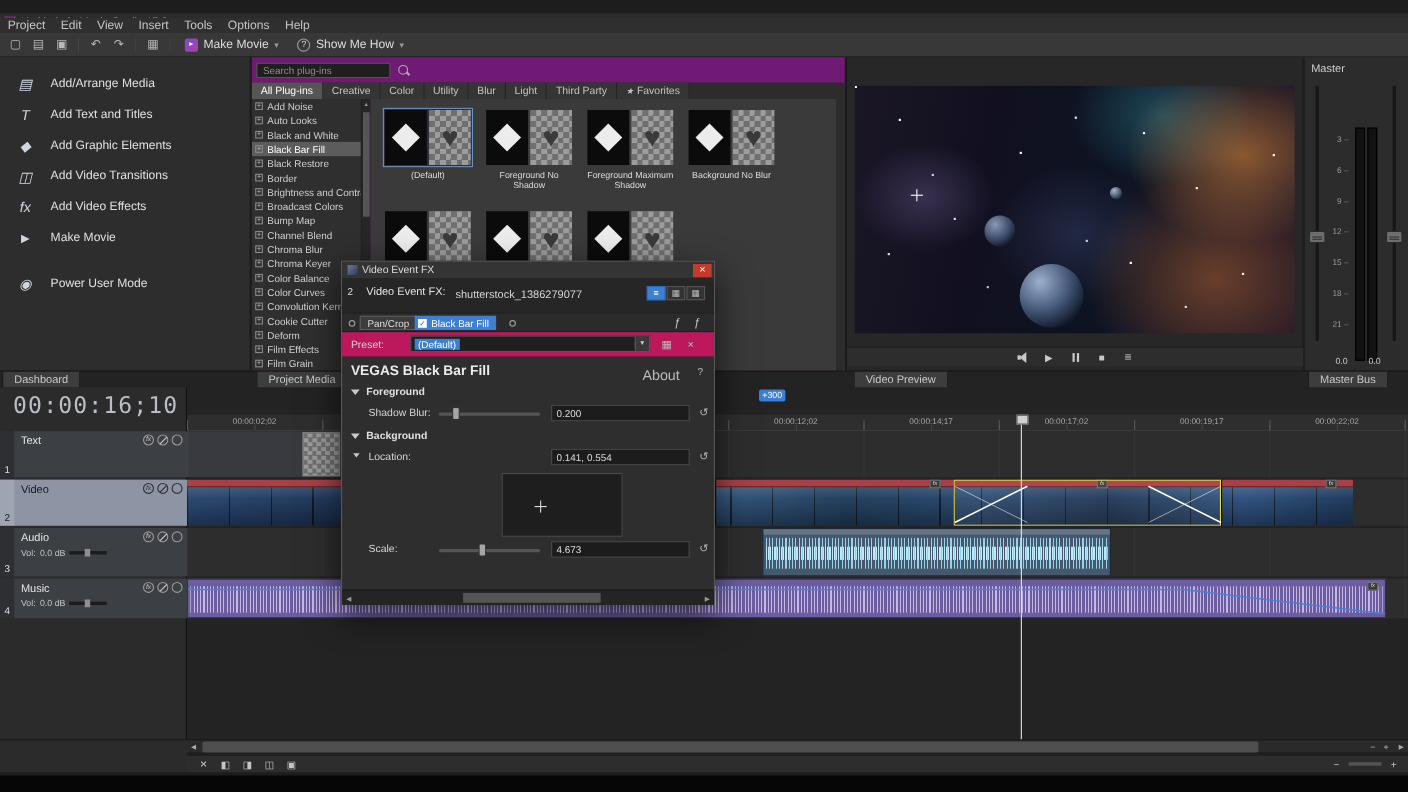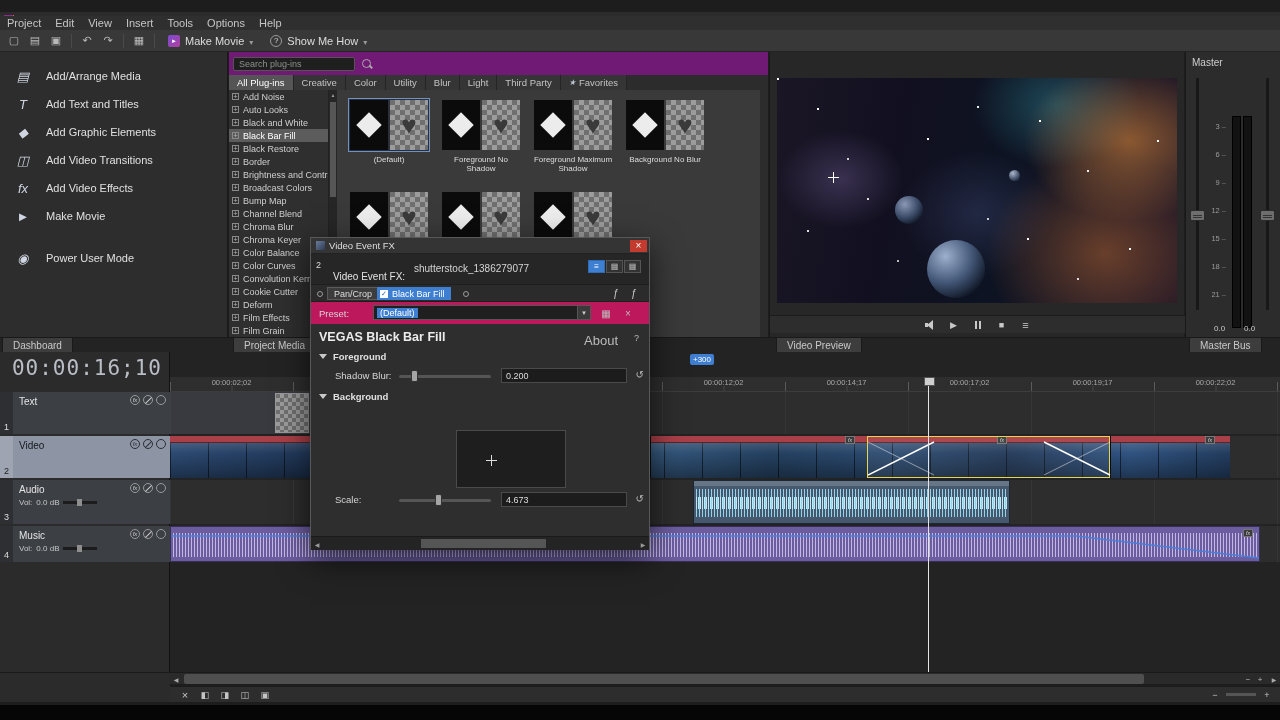--- a/index.html
+++ b/index.html
@@ -717,21 +717,21 @@
 
   <div class="dlg">
     <div class="dlg-title">
       <span class="dlg-ico"></span>
       <span>Video Event FX</span>
       <span class="dlg-close"></span>
     </div>
     <div class="dlg-head"></div>
     <span class="evt-badge" style="top:22px">2</span>
     <span class="evt-color" style="top:48px"></span>
-    <span class="dh-label" style="top:33px">Video Event FX:</span>
+    <span class="dh-label" style="top:22px">Video Event FX:</span>
     <span class="dh-clip" style="top:25px">shutterstock_1386279077</span>
     <span class="dh-btn blue" style="right:44px;top:22px"></span>
     <span class="dh-btn g1" style="right:26px;top:22px"></span>
     <span class="dh-btn g2" style="right:8px;top:22px"></span>
 
     <div class="chainrow">
       <span class="node" style="left:6px"></span>
       <span class="pancrop">Pan/Crop</span>
       <span class="chip">
         <span class="cbx"></span>
@@ -764,20 +764,26 @@
       <span class="lbl">Shadow Blur:</span>
       <span class="strack">
           <span class="sknob" style="left:12px"></span>
         </span>
       <span class="vbox">0.200</span>
       <span class="reset"></span>
     </div>
     <div class="secbar" style="top:150px">
       <span class="tri"></span>
       <span>Background</span>
+    </div>
+    <div class="prow" style="top:168px">
+      <span class="subtri"></span>
+      <span class="lbl">Location:</span>
+      <span class="vbox">0.141, 0.554</span>
+      <span class="reset"></span>
     </div>
     <div class="xypad">
       <span class="padx"></span>
     </div>
     <div class="prow" style="top:252px">
       <span class="lbl">Scale:</span>
       <span class="strack">
           <span class="sknob" style="left:36px"></span>
         </span>
       <span class="vbox">4.673</span>

